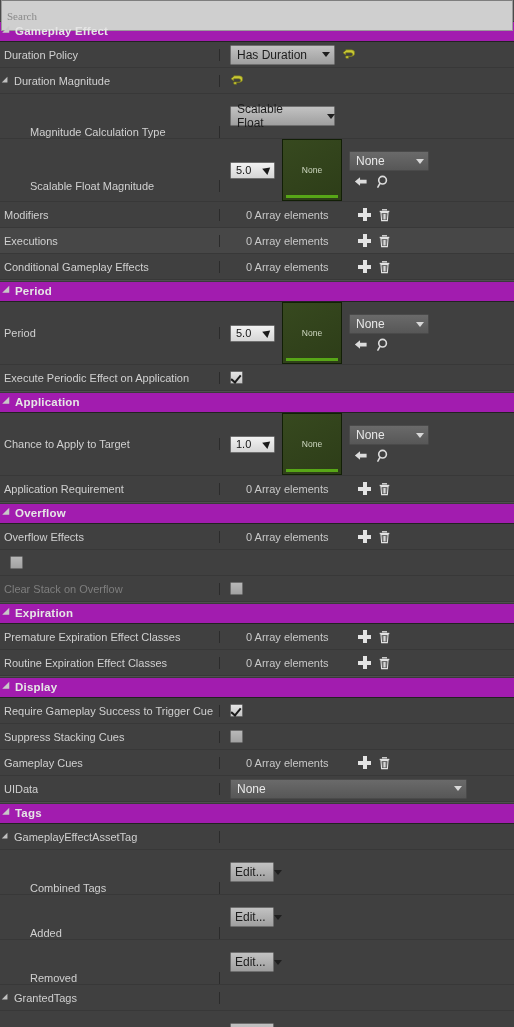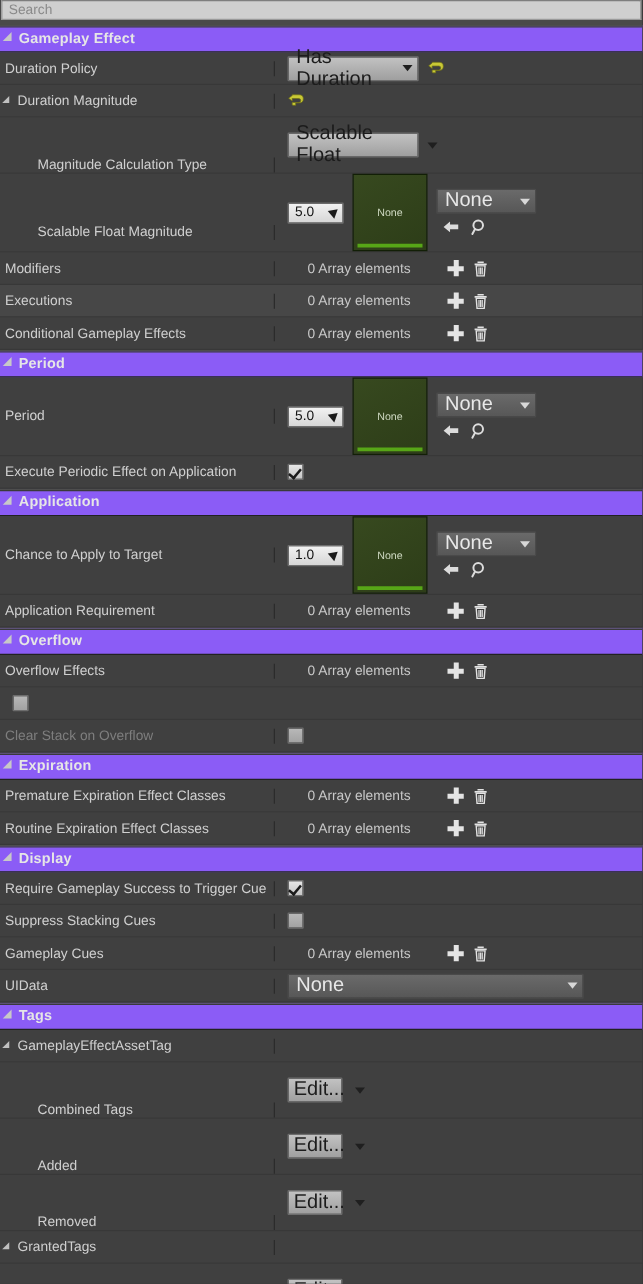--- a/index.html
+++ b/index.html
@@ -10,30 +10,30 @@
     -webkit-font-smoothing:antialiased;
   }
   .panel{width:514px;height:1027px;position:relative;background:#383838;}
 
   
   .searchbar{
     height:18px;background:#4a4a4a;padding:0 1px 2px 1px;
     display:flex;align-items:flex-start;
   }
   .search-input{
-    flex:1;height:16px;line-height:16px;
+    flex:1;height:31px;line-height:16px;
     background:#cfcfcf;border:1px solid #9a9a9a;border-top-color:#7e7e7e;
     color:#7a7a7a;font-size:11px;padding:0 5px;box-sizing:border-box;
-    font-family:Liberation Sans, sans-serif;outline:none;
+    font-family:Liberation Serif, serif;outline:none;
   }
   .search-input::placeholder{color:#8a8a8a;}
 
   
   .cat{
-    height:20px;background:#8b5cf6;
+    height:20px;background:#a21caf;
     border-top:1px solid #4e4e4e;border-bottom:1px solid #222;
     display:flex;align-items:center;padding-left:5px;
     box-shadow:inset 0 1px 0 #3a3a3a;
   }
   .cat .tri{
     width:0;height:0;margin-right:5px;
     border-left:5px solid #c8c8c8;border-top:5px solid transparent;
     border-bottom:5px solid transparent;
     transform:rotate(45deg);
   }
@@ -65,21 +65,21 @@
     flex:1;display:flex;align-items:center;height:100%;
     padding-left:10px;box-sizing:border-box;gap:7px;
   }
   .arr-txt{color:#c8c8c8;width:105px;padding-left:16px;}
 
   
   .combo{
     height:20px;box-sizing:border-box;
     background:linear-gradient(#c2c2c2,#9f9f9f);
     border:1px solid #6e6e6e;border-radius:1px;
-    color:#1c1c1c;font-size:16px;
+    color:#1c1c1c;font-size:12px;
     display:flex;align-items:center;justify-content:space-between;
     padding:0 4px 0 6px;cursor:default;
   }
   .combo.dark{
     background:linear-gradient(#6a6a6a,#575757);
     border:1px solid #4a4a4a;color:#e8e8e8;
   }
   .combo .caret{
     width:0;height:0;margin-left:8px;flex:none;
     border-left:4px solid transparent;border-right:4px solid transparent;

